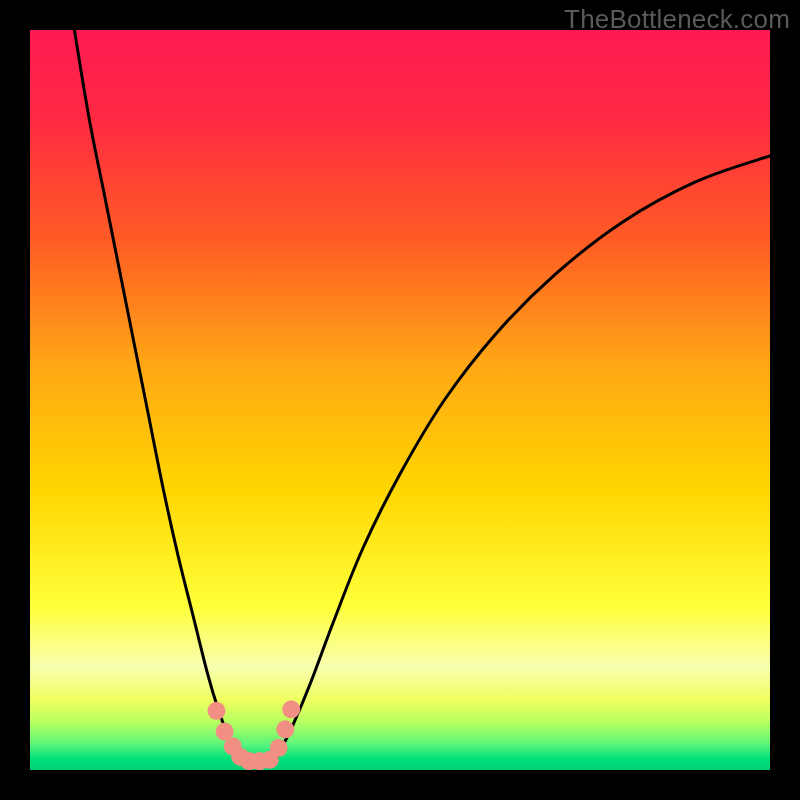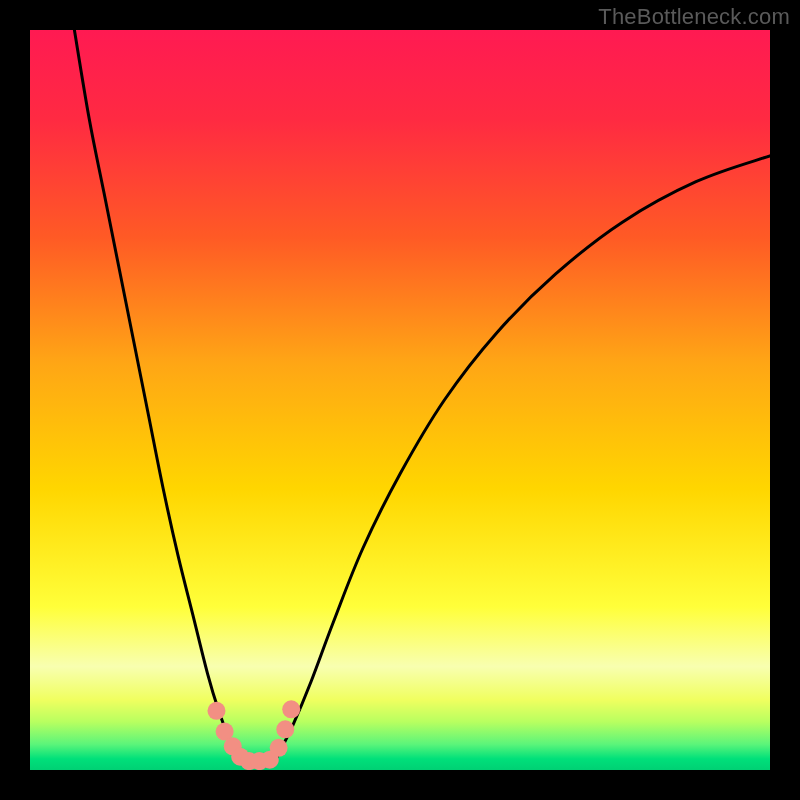--- a/index.html
+++ b/index.html
@@ -23,21 +23,21 @@
     top: 30px;
     left: 30px;
     width: 740px;
     height: 740px;
   }
   .watermark {
     position: absolute;
     top: 4px;
     right: 10px;
     color: #5a5a5a;
-    font-size: 22px;
+    font-size: 26px;
     font-weight: 500;
     letter-spacing: 0.2px;
   }
   svg { display: block; }
 </style>
 </head>
 <body>
 
 <div class="frame">
   <div class="watermark">TheBottleneck.com</div>

